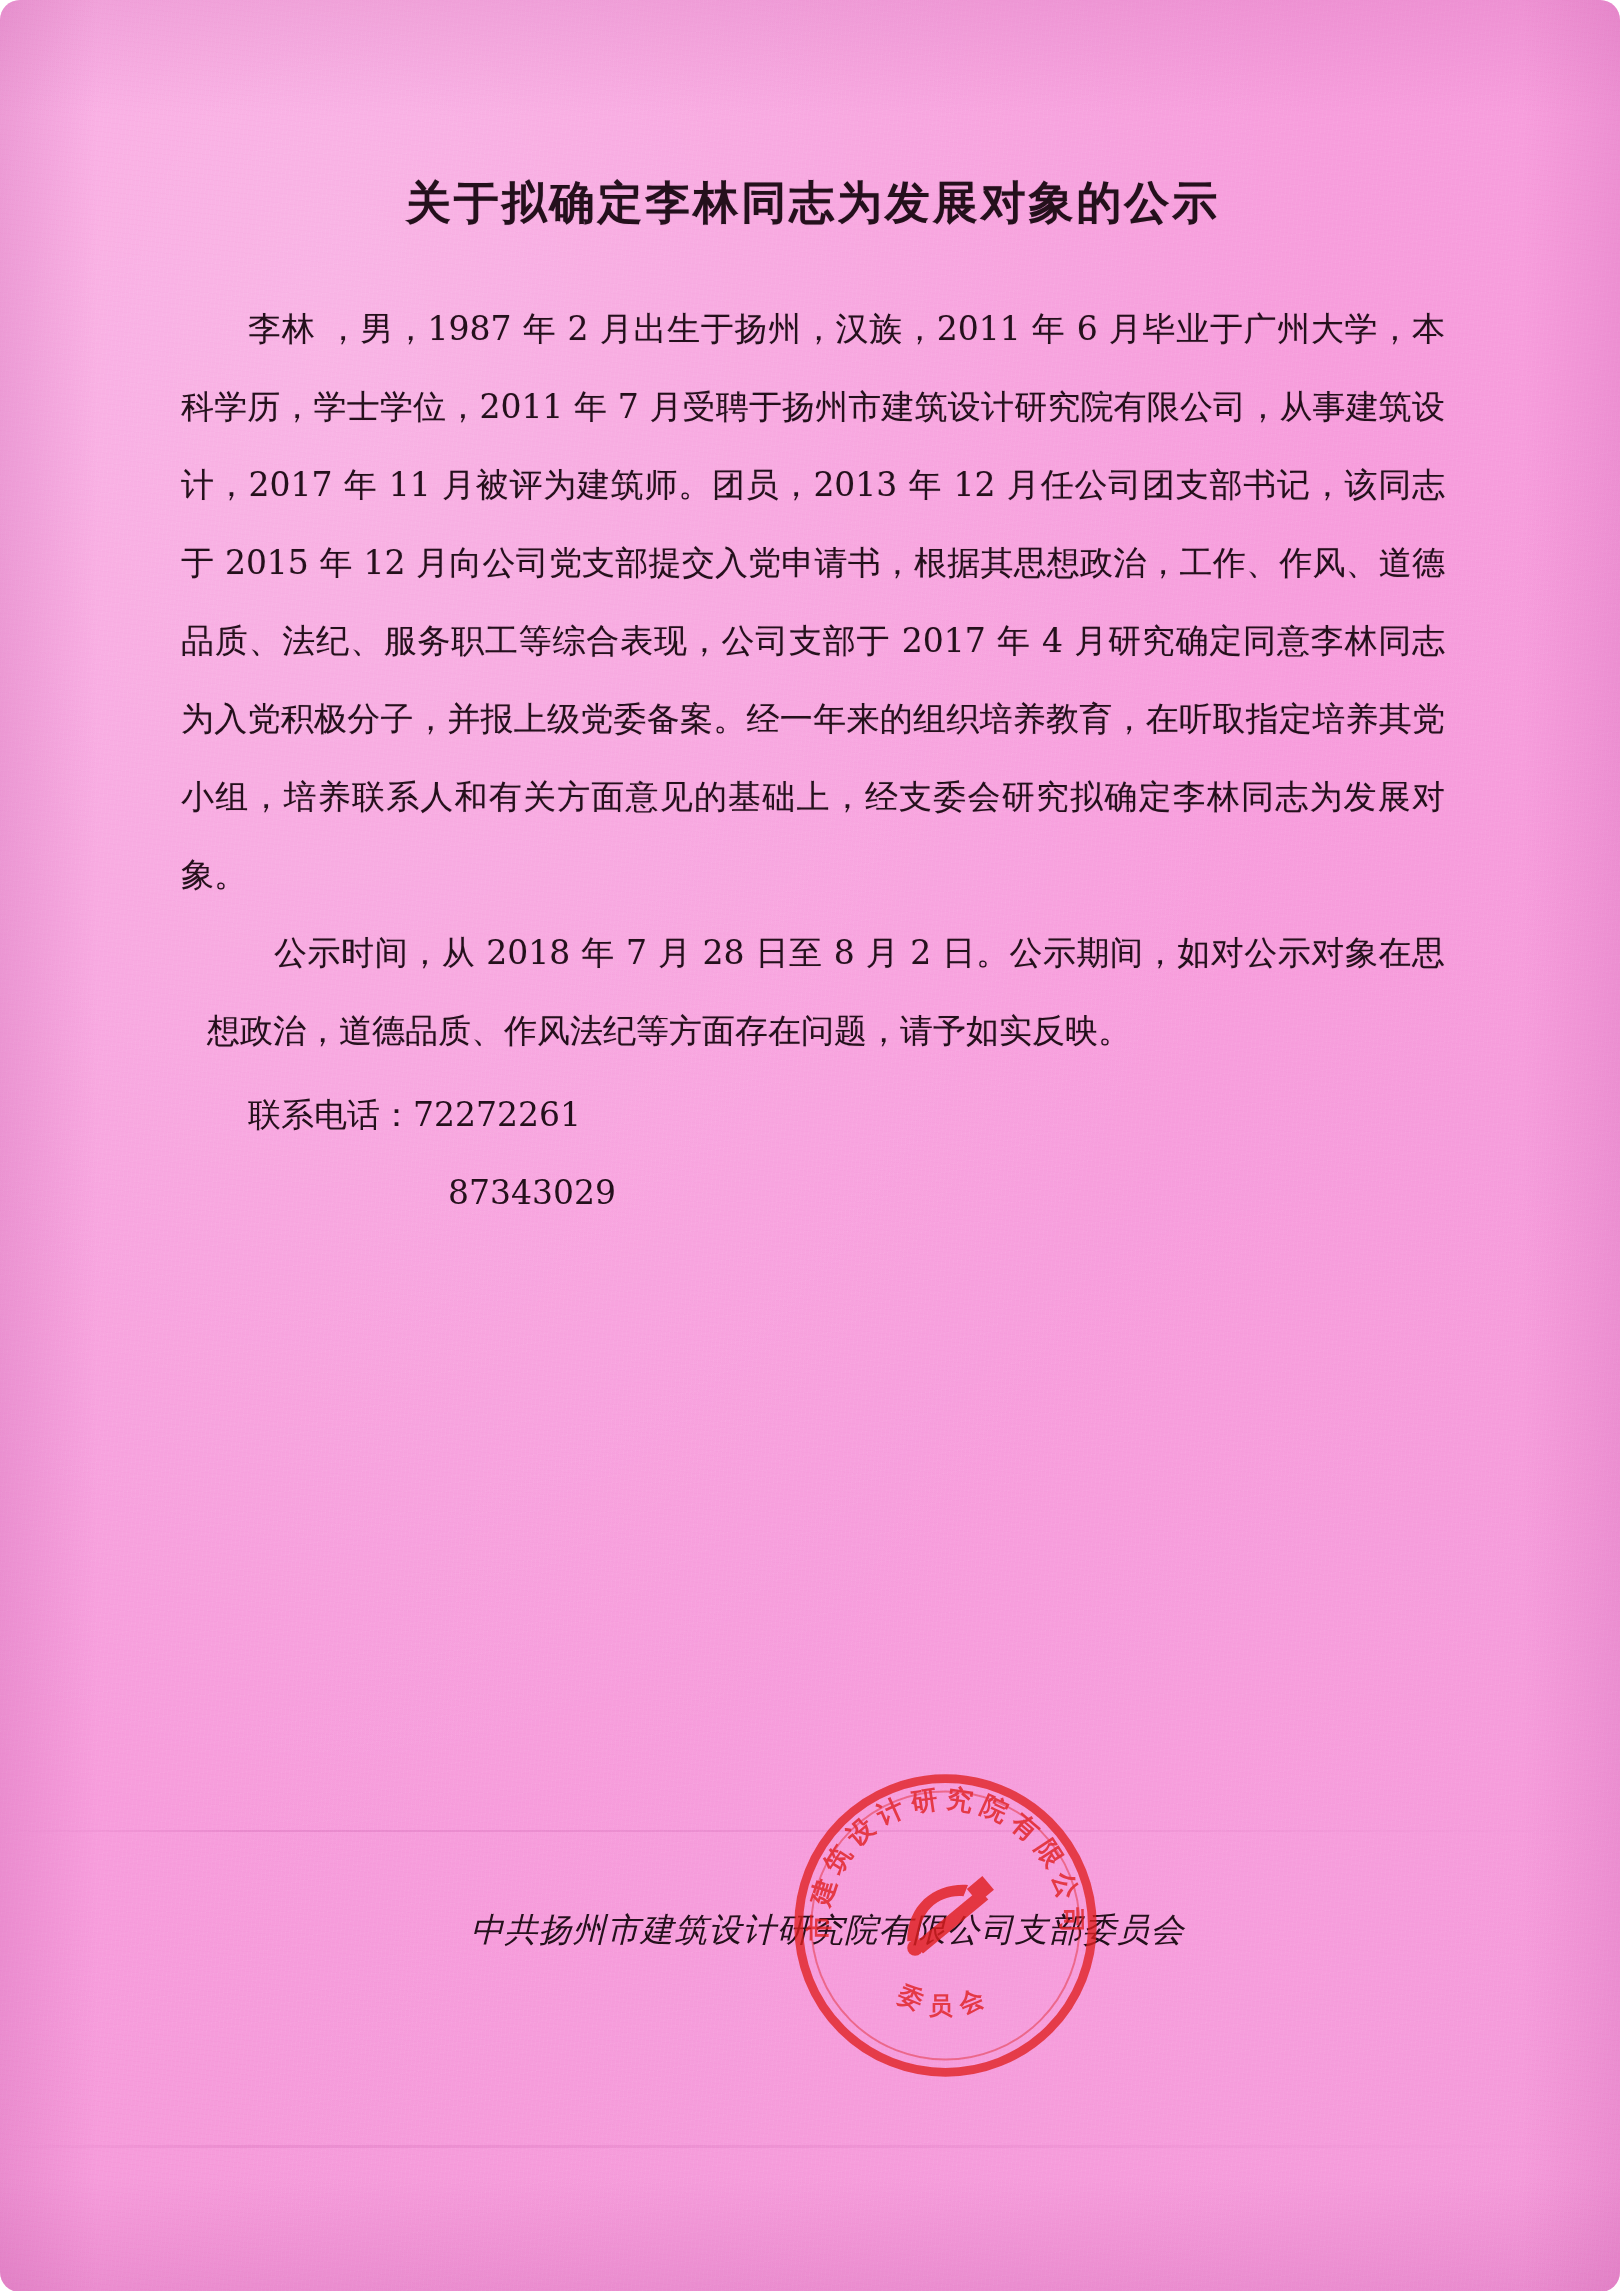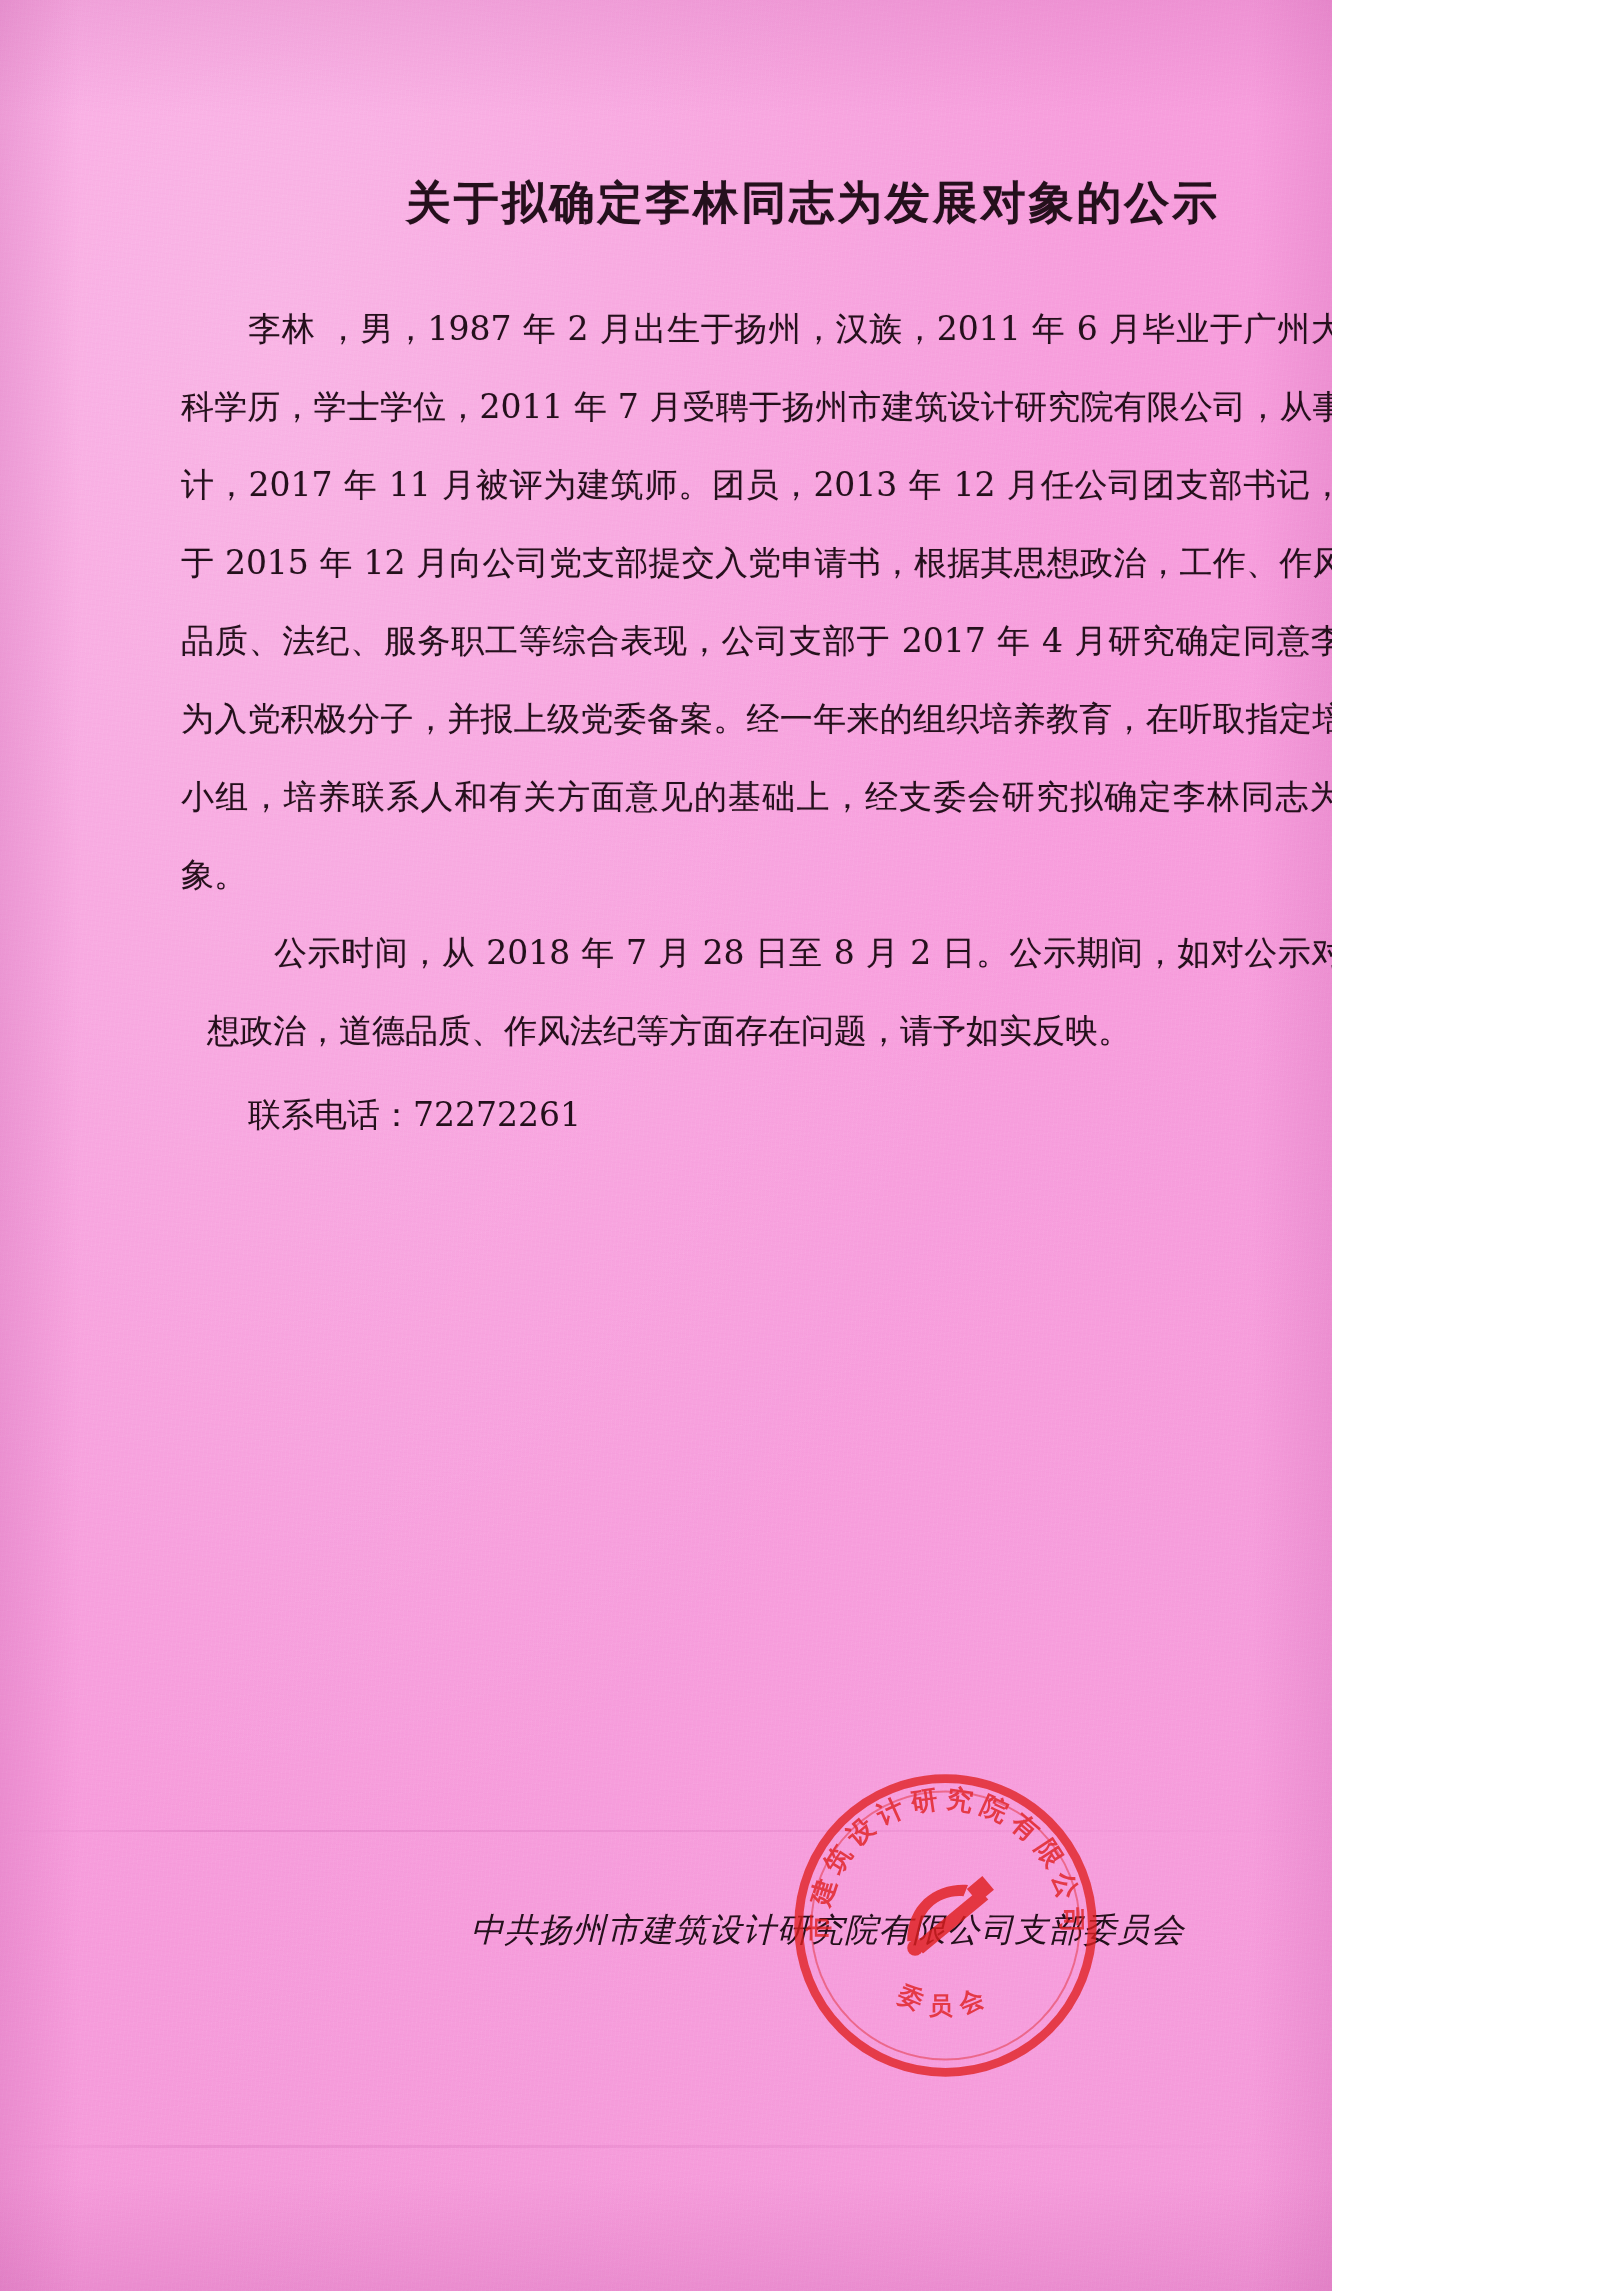--- a/index.html
+++ b/index.html
@@ -5,27 +5,28 @@
   html, body {
     margin: 0;
     padding: 0;
     background: #ffffff;
   }
   body {
     font-family: "DejaVu Serif", "Liberation Serif", serif;
   }
   .page {
     position: relative;
-    width: 1332px;
+    width: 1620px;
     height: 2292px;
     overflow: hidden;
     background:
       radial-gradient(ellipse at 20% 15%, rgba(255,255,255,0.22), rgba(255,255,255,0) 55%),
       radial-gradient(ellipse at 80% 85%, rgba(255,170,230,0.30), rgba(255,255,255,0) 60%),
       linear-gradient(135deg, #f9a3e0 0%, #f79fdd 25%, #f79ddc 50%, #f49ad9 75%, #f195d6 100%);
+    border-radius: 20px;
   }
   
   .noise {
     position: absolute;
     inset: 0;
     pointer-events: none;
     opacity: 0.32;
     background-image:
       repeating-linear-gradient(97deg, rgba(255,255,255,0.12) 0px, rgba(255,255,255,0.12) 1px, rgba(0,0,0,0) 1px, rgba(0,0,0,0) 3.9px),
       repeating-linear-gradient(7deg, rgba(180,60,150,0.06) 0px, rgba(180,60,150,0.06) 1px, rgba(0,0,0,0) 1px, rgba(0,0,0,0) 4.9px),
@@ -134,20 +135,21 @@
   <div class="content">
     <h1 class="title">关于拟确定李林同志为发展对象的公示</h1>
 
     <div class="body-text">
       <p class="para">李林 ，男，1987 年 2 月出生于扬州，汉族，2011 年 6 月毕业于广州大学，本科学历，学士学位，2011 年 7 月受聘于扬州市建筑设计研究院有限公司，从事建筑设计，2017 年 11 月被评为建筑师。团员，2013 年 12 月任公司团支部书记，该同志于 2015 年 12 月向公司党支部提交入党申请书，根据其思想政治，工作、作风、道德品质、法纪、服务职工等综合表现，公司支部于 2017 年 4 月研究确定同意李林同志为入党积极分子，并报上级党委备案。经一年来的组织培养教育，在听取指定培养其党小组，培养联系人和有关方面意见的基础上，经支委会研究拟确定李林同志为发展对象。</p>
       <p class="para">公示时间，从 2018 年 7 月 28 日至 8 月 2 日。公示期间，如对公示对象在思想政治，道德品质、作风法纪等方面存在问题，请予如实反映。</p>
     </div>
 
     <div class="contact-block">
       <div class="contact-line-1">联系电话：72272261</div>
+      <div class="contact-line-2">87343029</div>
     </div>
   </div>
 
   <div class="sign-block">
     <div class="sign-org">中共扬州市建筑设计研究院有限公司支部委员会</div>
   </div>
 
   <div class="seal">
     <svg width="323" height="323" viewBox="0 0 330 330" xmlns="http://www.w3.org/2000/svg">
       <defs>

